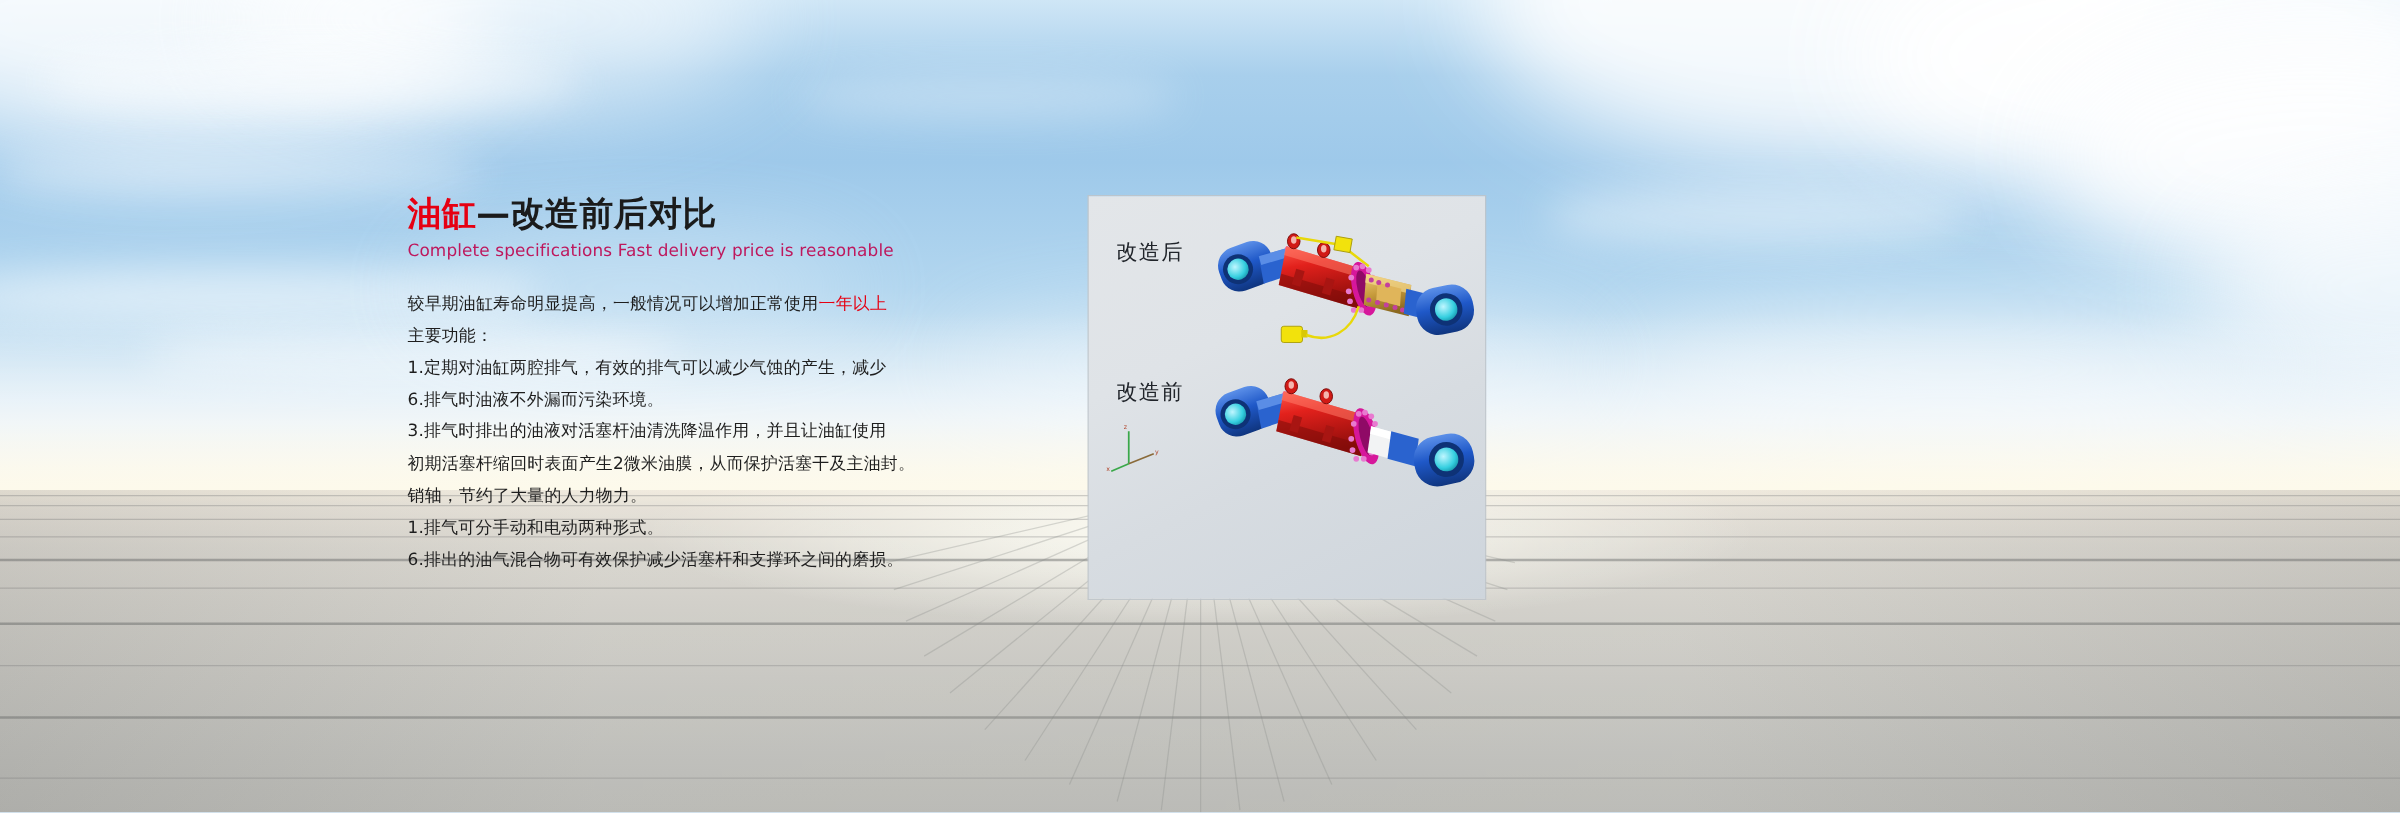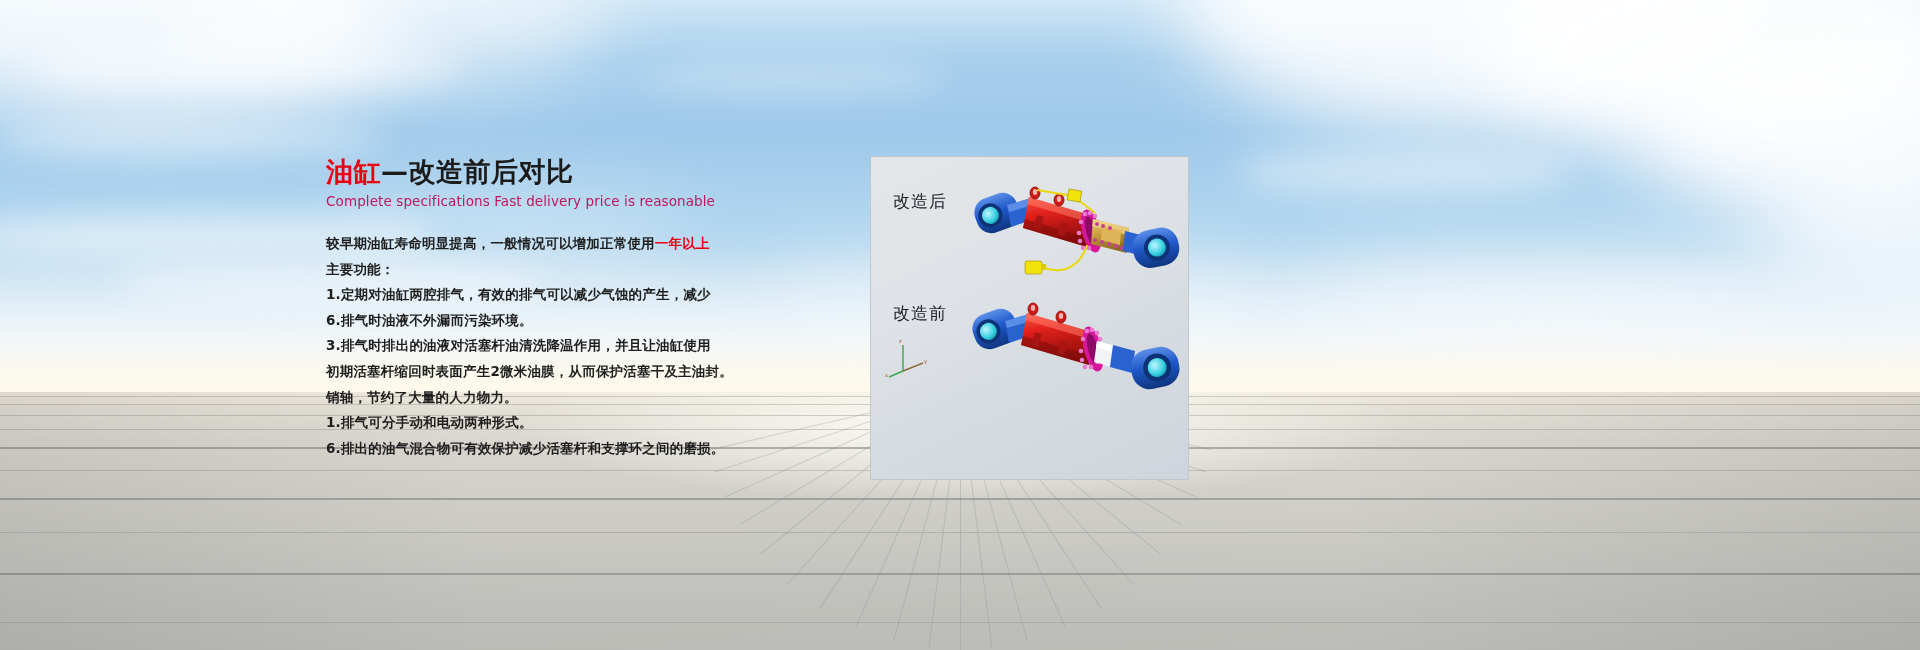--- a/index.html
+++ b/index.html
@@ -110,21 +110,21 @@
     white-space: nowrap;
     font-family: "DejaVu Sans", "Liberation Sans", sans-serif;
   }
   .body-text {
     margin-top: 22px;
     font-size: 13.5px;
     color: #1e1e1e;
     line-height: 25.6px;
     letter-spacing: .2px;
   }
-  .body-text p { white-space: nowrap; font-weight: bold; }
+  .body-text p { white-space: nowrap; }
   .body-text .accent { color: #e60012; }
 
   
   .panel {
     position: absolute;
     left: 871px; top: 157px;
     width: 317px; height: 322px;
     background: linear-gradient(155deg, #e3e6e9 0%, #dfe3e7 35%, #d7dce1 62%, #ced5dc 100%);
     box-shadow: 0 0 0 1px rgba(190,196,202,.9);
     overflow: hidden;

